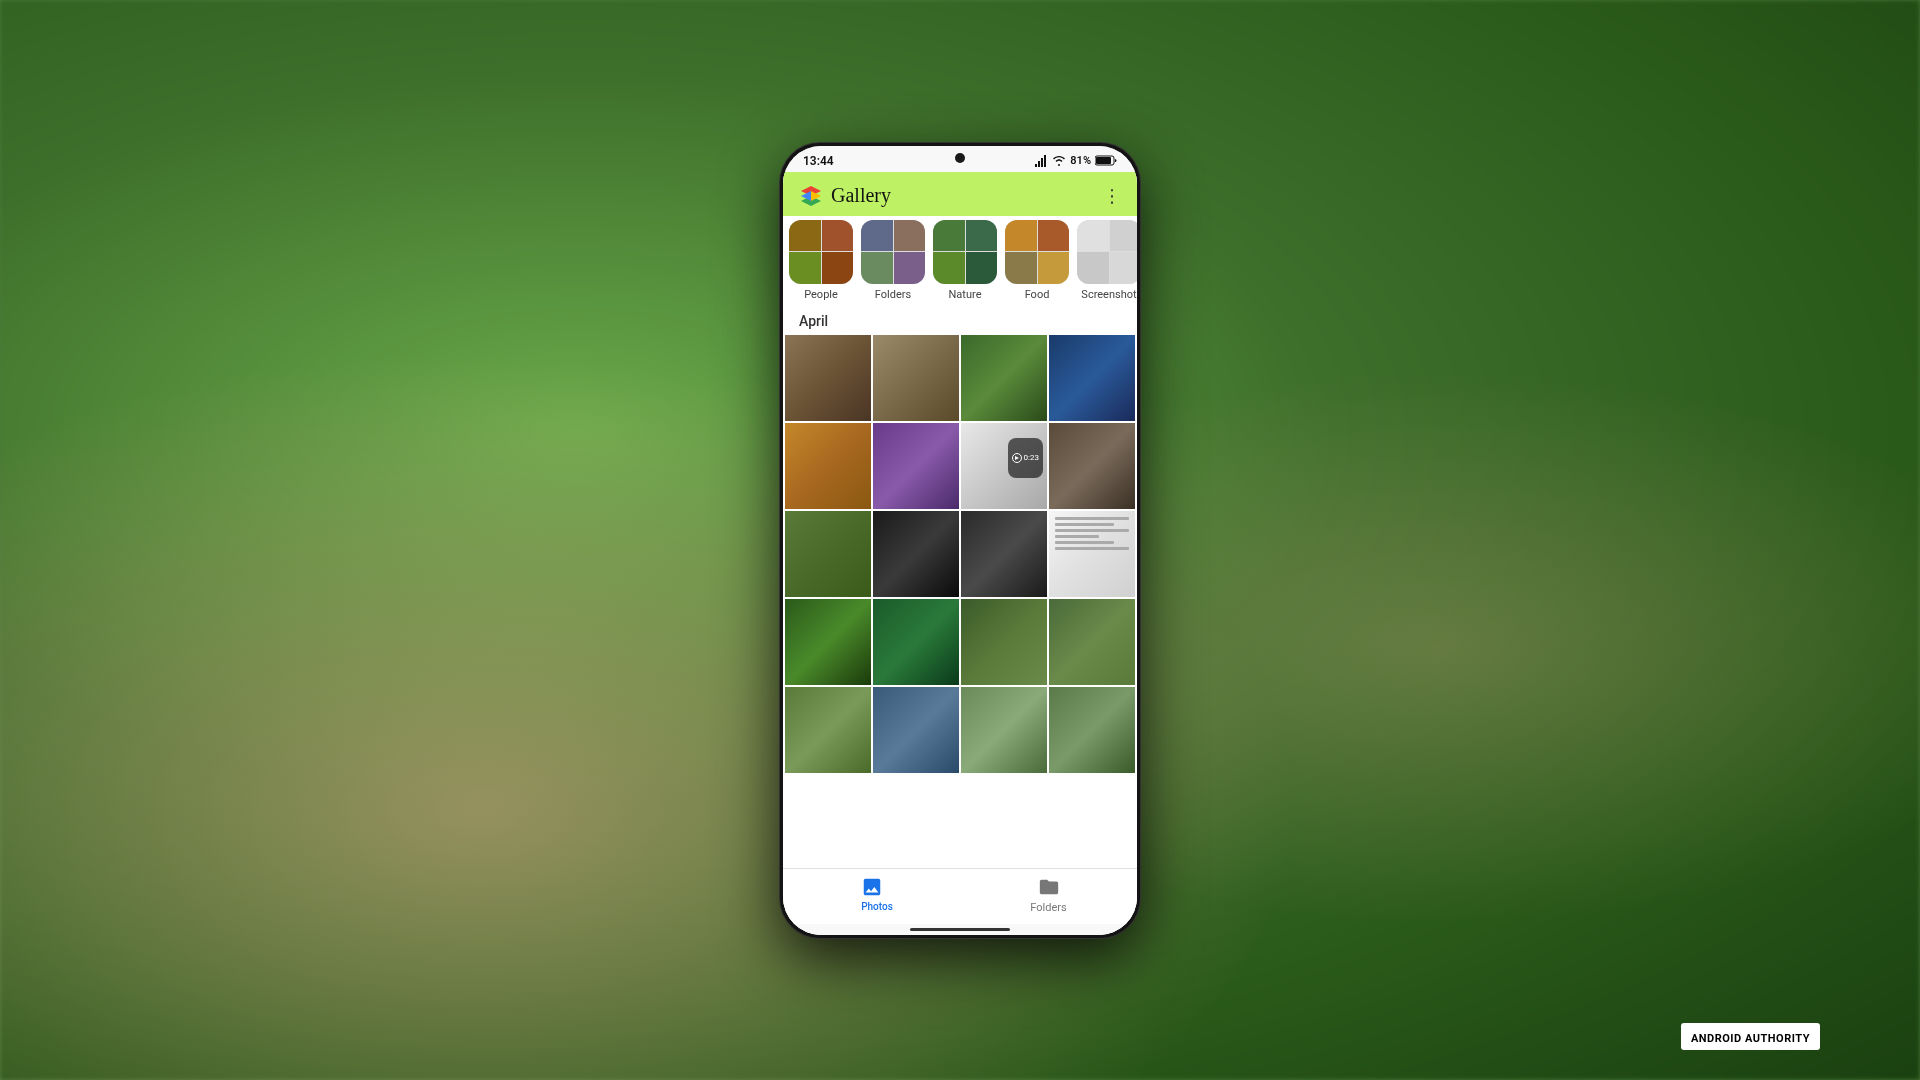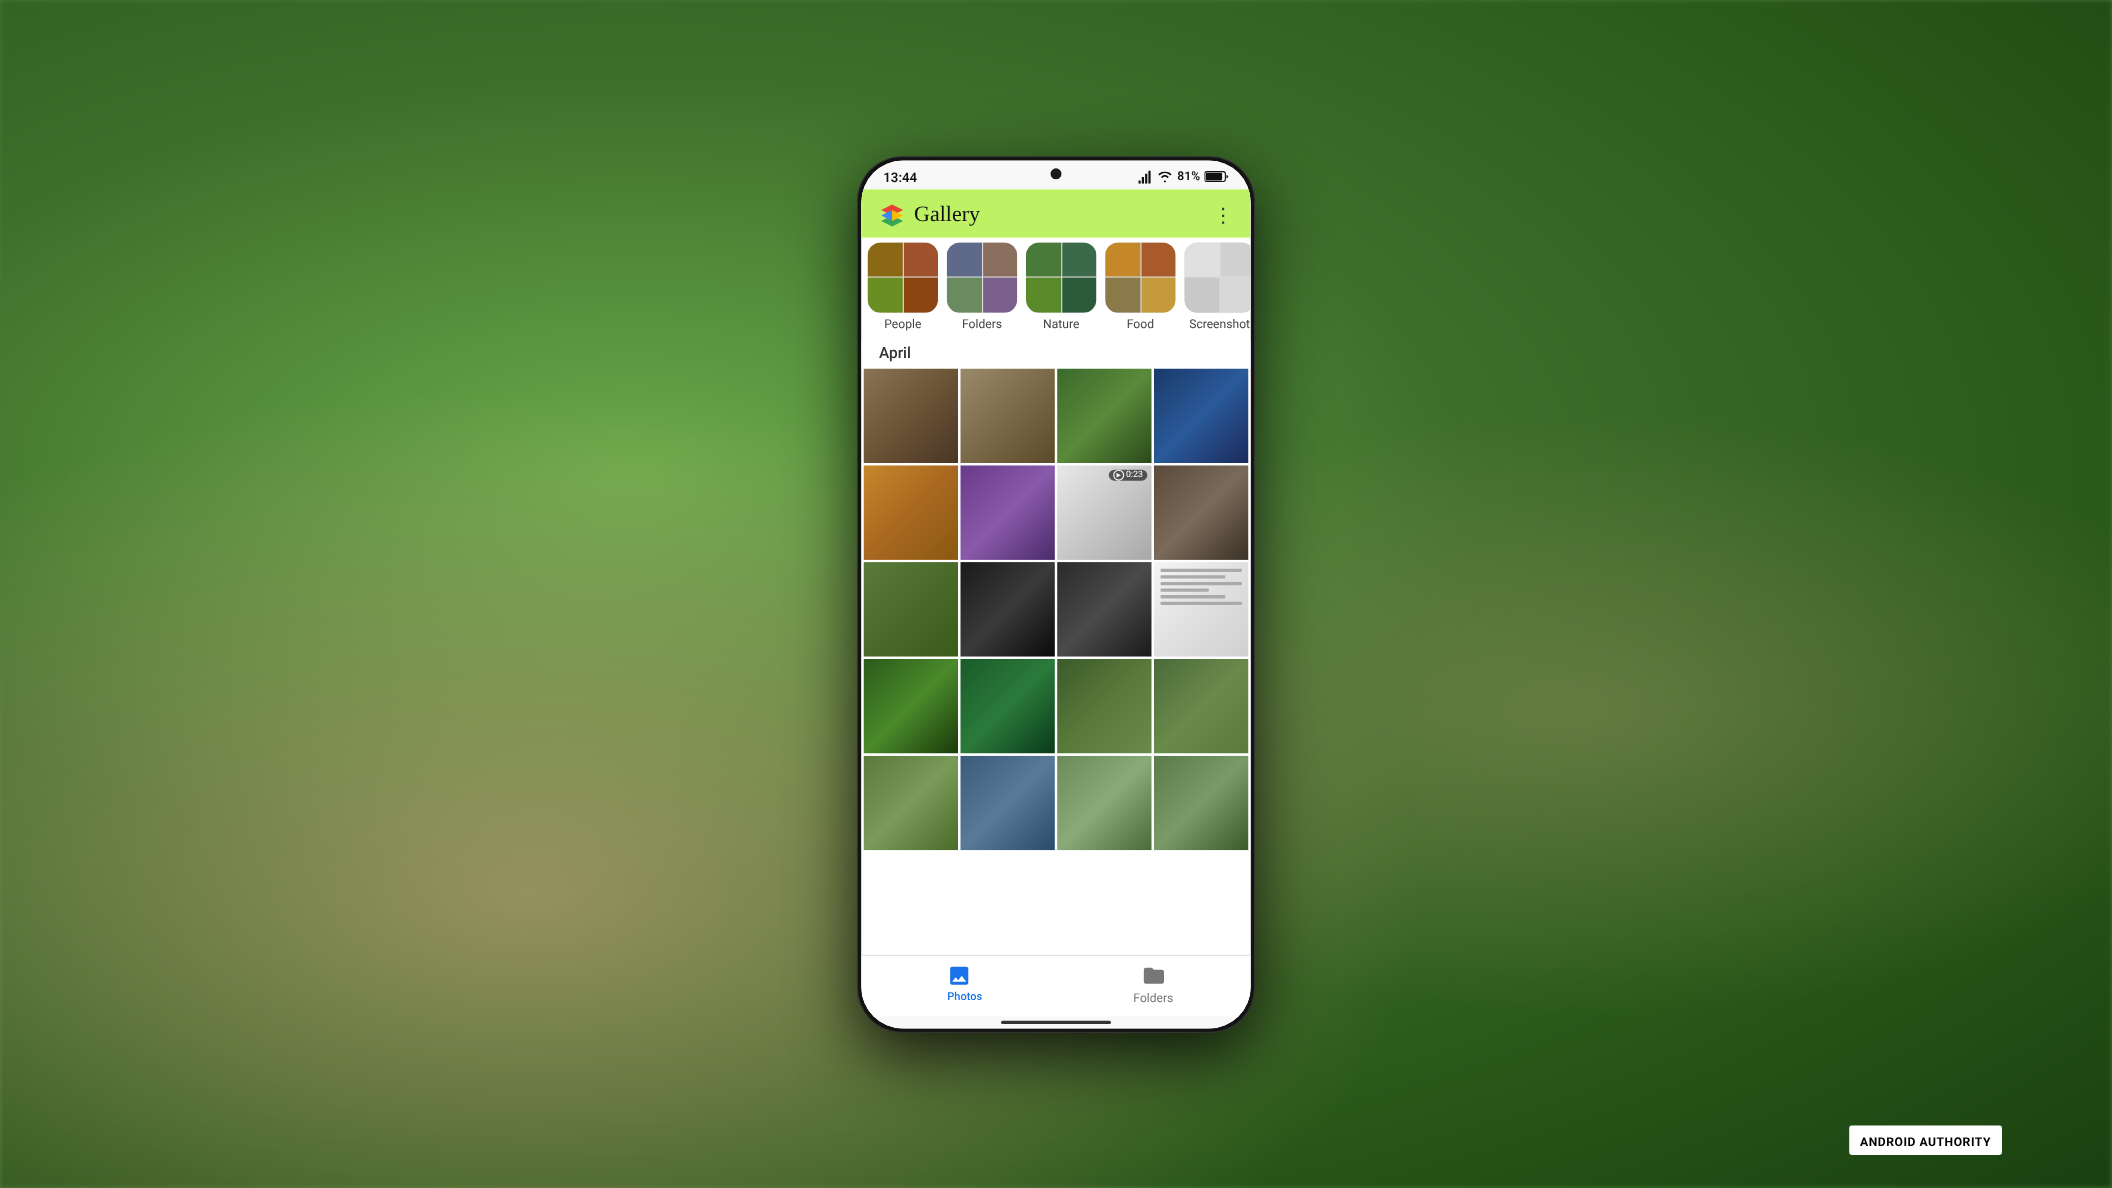--- a/index.html
+++ b/index.html
@@ -284,26 +284,26 @@
     .p-dinner { background: linear-gradient(135deg, #3a5a2a 0%, #5a7a3a 50%, #6a8a4a 100%); }
     .p-dinner2 { background: linear-gradient(135deg, #4a6a3a 0%, #6a8a4a 50%, #5a7a3a 100%); }
     .p-dinner3 { background: linear-gradient(135deg, #5a7a3a 0%, #7a9a5a 50%, #4a6a2a 100%); }
     .p-boat { background: linear-gradient(135deg, #3a5a7a 0%, #5a7a9a 50%, #2a4a6a 100%); }
     .p-dinner4 { background: linear-gradient(135deg, #6a8a5a 0%, #8aaa7a 50%, #4a6a3a 100%); }
     .p-dinner5 { background: linear-gradient(135deg, #5a7a4a 0%, #7a9a6a 50%, #3a5a2a 100%); }
 
     
     .video-badge {
       position: absolute;
-      top: 4px;
+      top: 15px;
       right: 4px;
       background: rgba(0,0,0,0.6);
       color: white;
       font-size: 8px;
-      padding: 0 4px;
+      padding: 15px 4px;
       border-radius: 8px;
       display: flex;
       align-items: center;
       gap: 2px;
     }
 
     .play-circle {
       width: 10px;
       height: 10px;
       border: 1px solid white;

